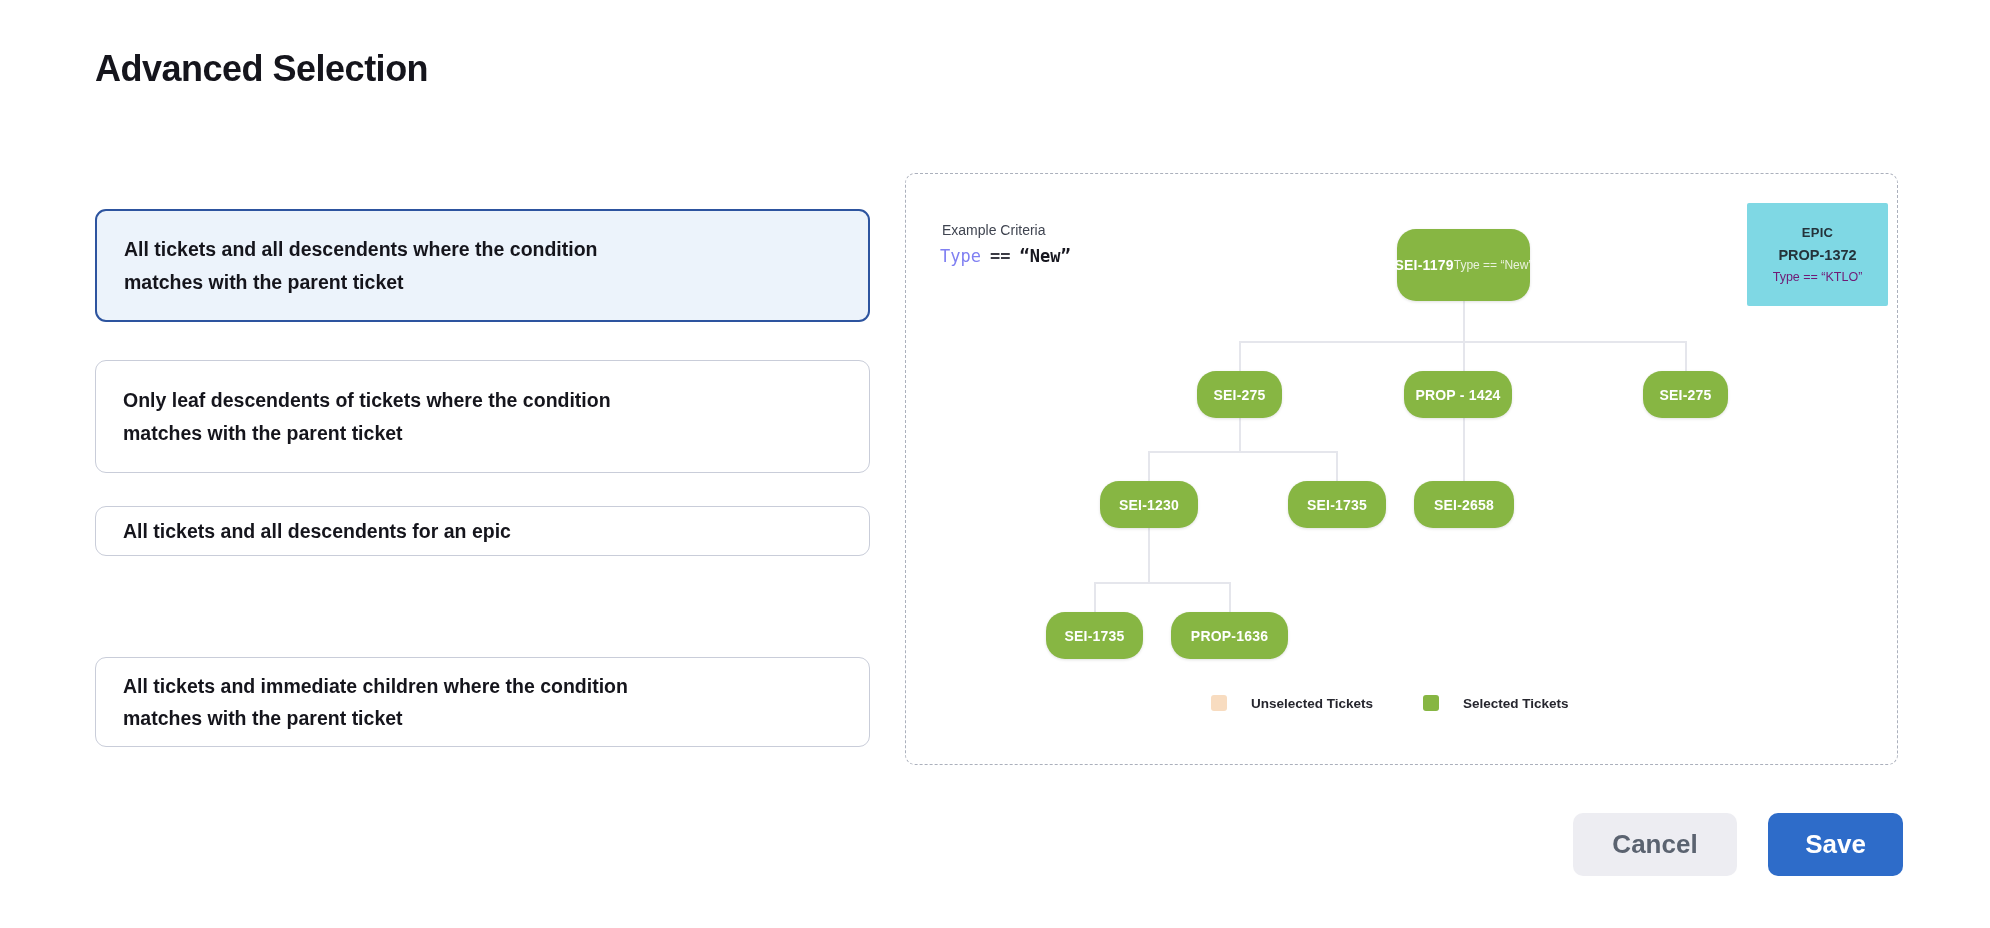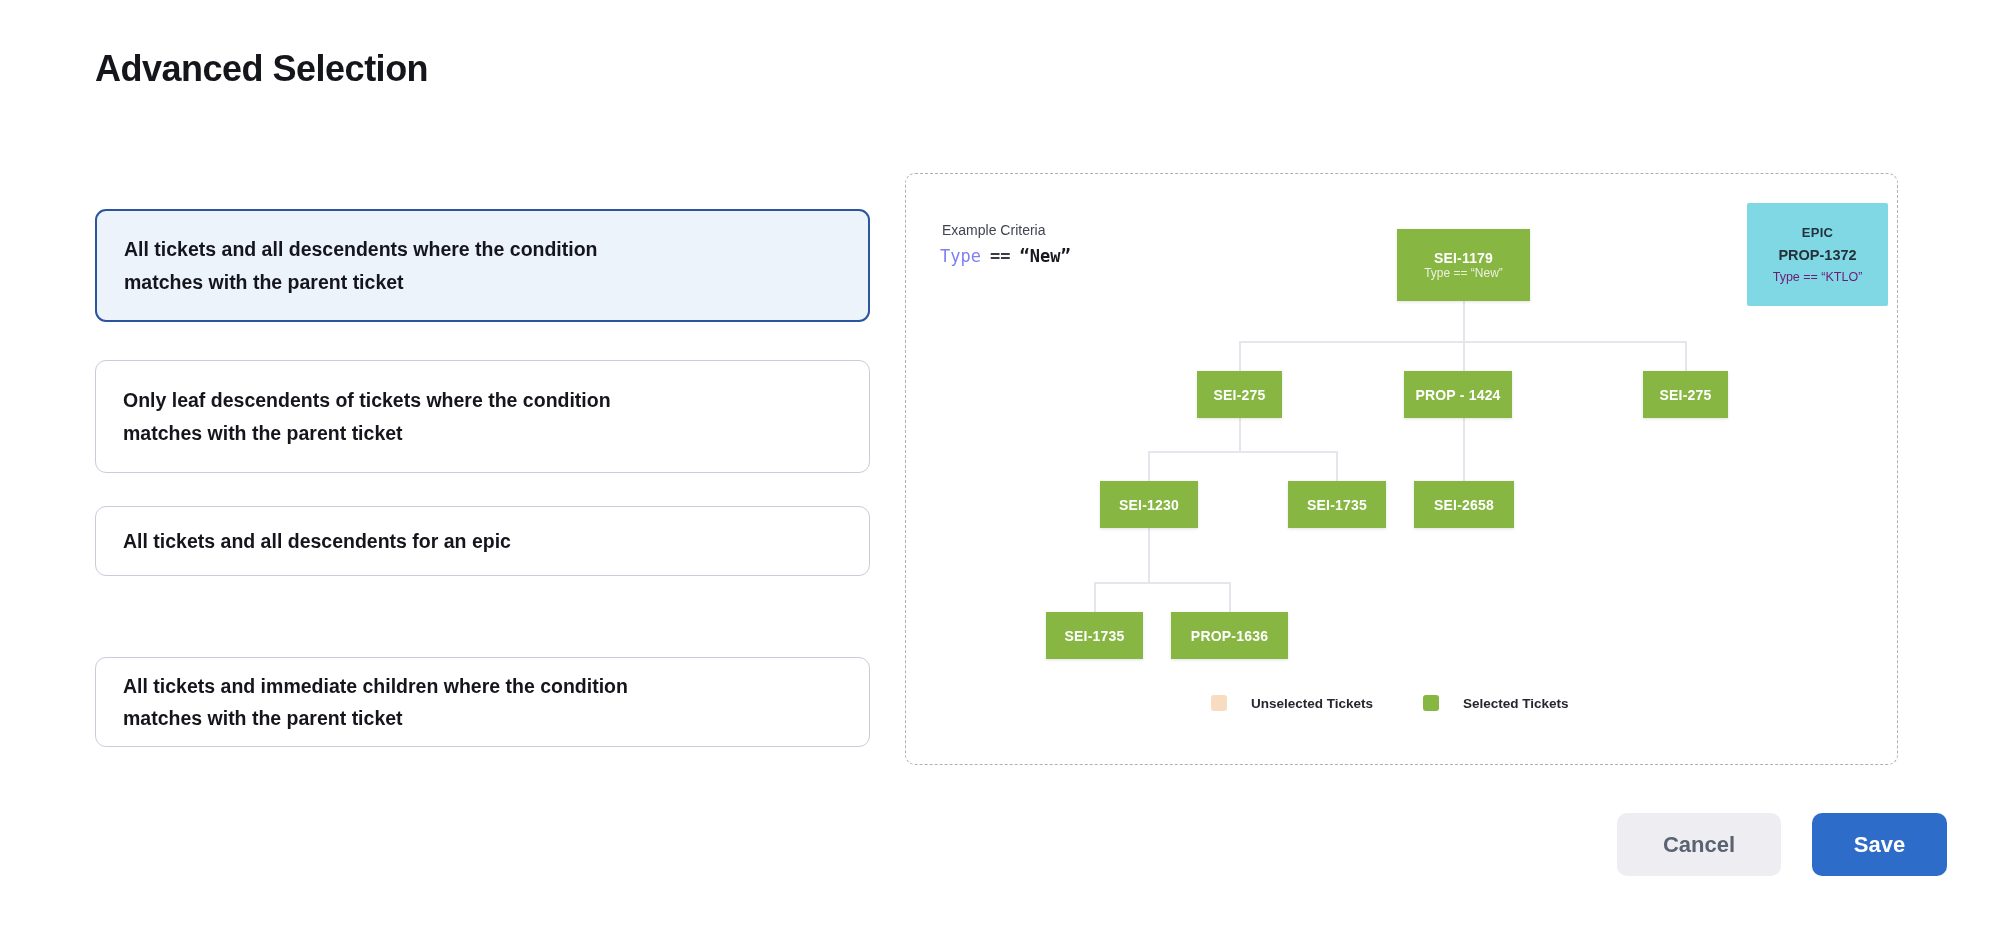--- a/index.html
+++ b/index.html
@@ -34,22 +34,22 @@
     position:absolute; left:34px; top:72px;
     font-family:"DejaVu Sans Mono", monospace; font-size:17px;
   }
   .crit-field { color:#8080f2; }
   .crit-op { color:#3a3a44; font-weight:700; margin:0 9px; }
   .crit-val { color:#17171f; font-weight:700; }
 
   
   .connector { position:absolute; background:#e5e6ec; }
   .tree-node {
-    position:absolute; background:#87b643; border-radius:0;
-    display:flex; flex-direction:column; align-items:center; justify-content:center;
+    position:absolute; background:#87b643; border-radius:19px;
+    display:flex; flex-direction:row; align-items:center; justify-content:center;
     color:#ffffff; box-shadow:0 1px 3px rgba(0,0,0,0.12);
   }
   .node-label { font-size:14px; font-weight:700; letter-spacing:0.2px; white-space:nowrap; }
   .node-sublabel { font-size:12px; font-weight:400; color:rgba(255,255,255,0.82); white-space:nowrap; }
 
   .epic-card {
     position:absolute; left:841px; top:29px; width:141px; height:103px;
     background:#7fd8e4; border-radius:2px;
     display:flex; flex-direction:column; align-items:center; justify-content:center; gap:7px;
   }
@@ -58,41 +58,41 @@
   .epic-cond { font-size:12.5px; color:#701a75; }
 
   
   .legend { position:absolute; left:305px; top:521px; display:flex; gap:50px; }
   .legend-item { display:flex; align-items:center; gap:24px; }
   .legend-swatch { width:16px; height:16px; border-radius:3px; }
   .legend-label { font-size:13.5px; font-weight:700; color:#26262e; }
 
   
   .btn { position:absolute; top:813px; height:63px; border:none; border-radius:10px;
-         font-family:"Liberation Sans", sans-serif; font-size:22px; font-weight:700; cursor:pointer;margin-left:44px; }
+         font-family:"Liberation Sans", sans-serif; font-size:26px; font-weight:700; cursor:pointer; }
   .cancel-button { left:1573px; width:164px; background:#ededf2; color:#5b6370; }
   .save-button   { left:1768px; width:135px; background:#2e6cc9; color:#ffffff; }
 </style>
 </head>
 <body>
 
 <div class="screen">
 
   <div class="page-title">Advanced Selection</div>
 
   <div>
       <div class="option-card selected" style="top: 209px; height: 113px; align-items: center;">
         <span class="option-label">All tickets and all descendents where the condition
 matches with the parent ticket</span>
       </div>
       <div class="option-card" style="top: 360px; height: 113px;">
         <span class="option-label">Only leaf descendents of tickets where the condition
 matches with the parent ticket</span>
       </div>
-      <div class="option-card" style="top: 506px; height: 70px;">
+      <div class="option-card" style="top: 506px; height: 50px;">
         <span class="option-label">All tickets and all descendents for an epic</span>
       </div>
       <div class="option-card" style="top: 611px; height: 90px; margin-top: 46px;">
         <span class="option-label">All tickets and immediate children where the condition
 matches with the parent ticket</span>
       </div>
     </div>
 
   <div class="example-panel">
     <div class="criteria-heading">Example Criteria</div>

